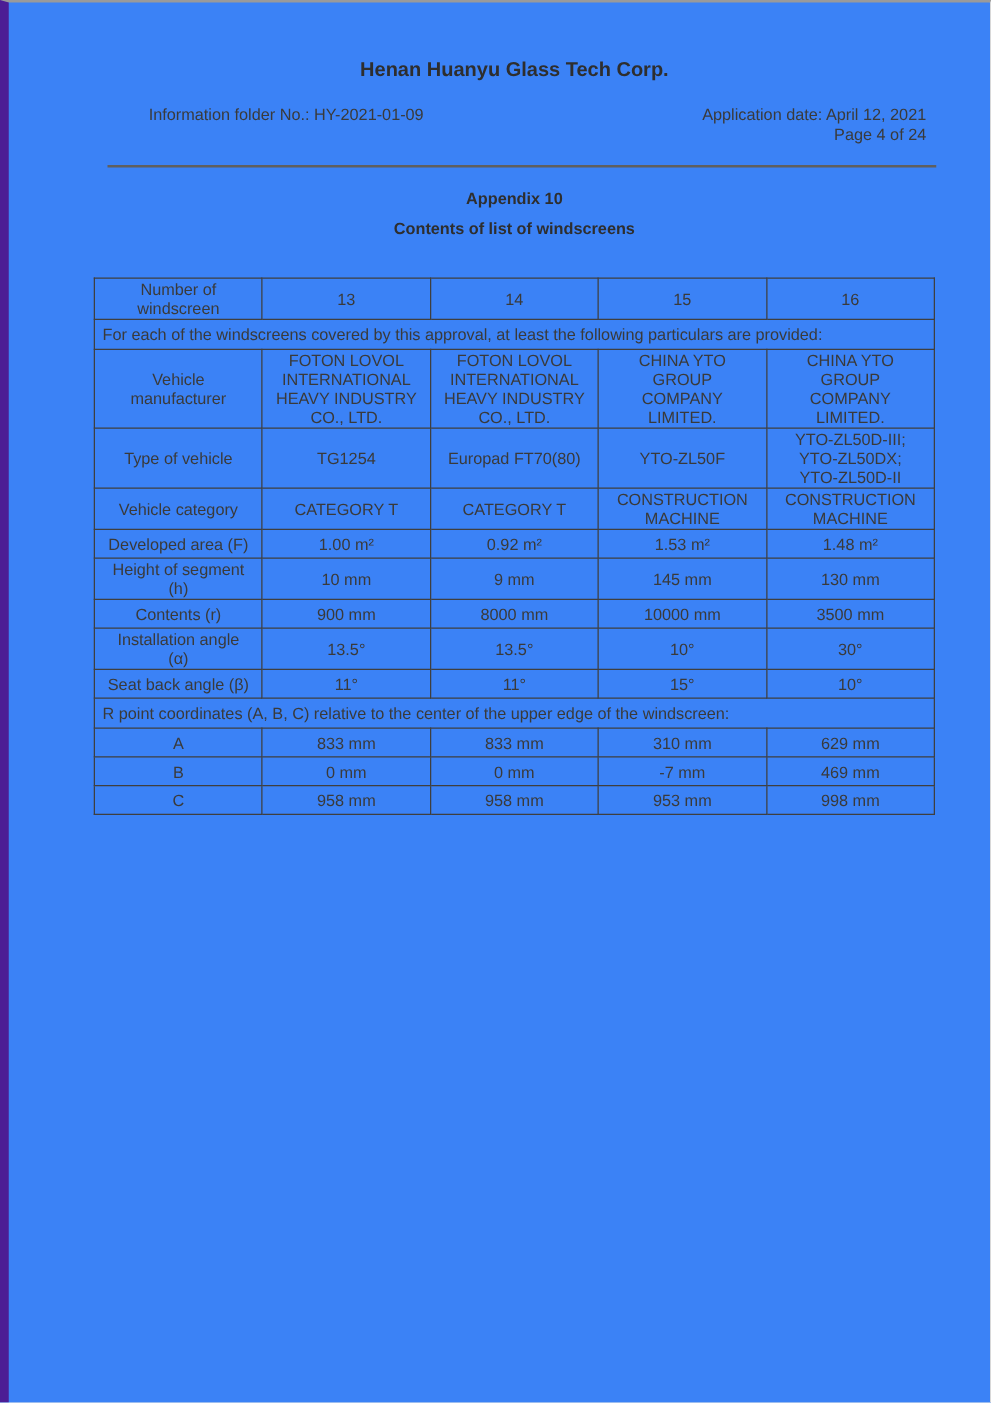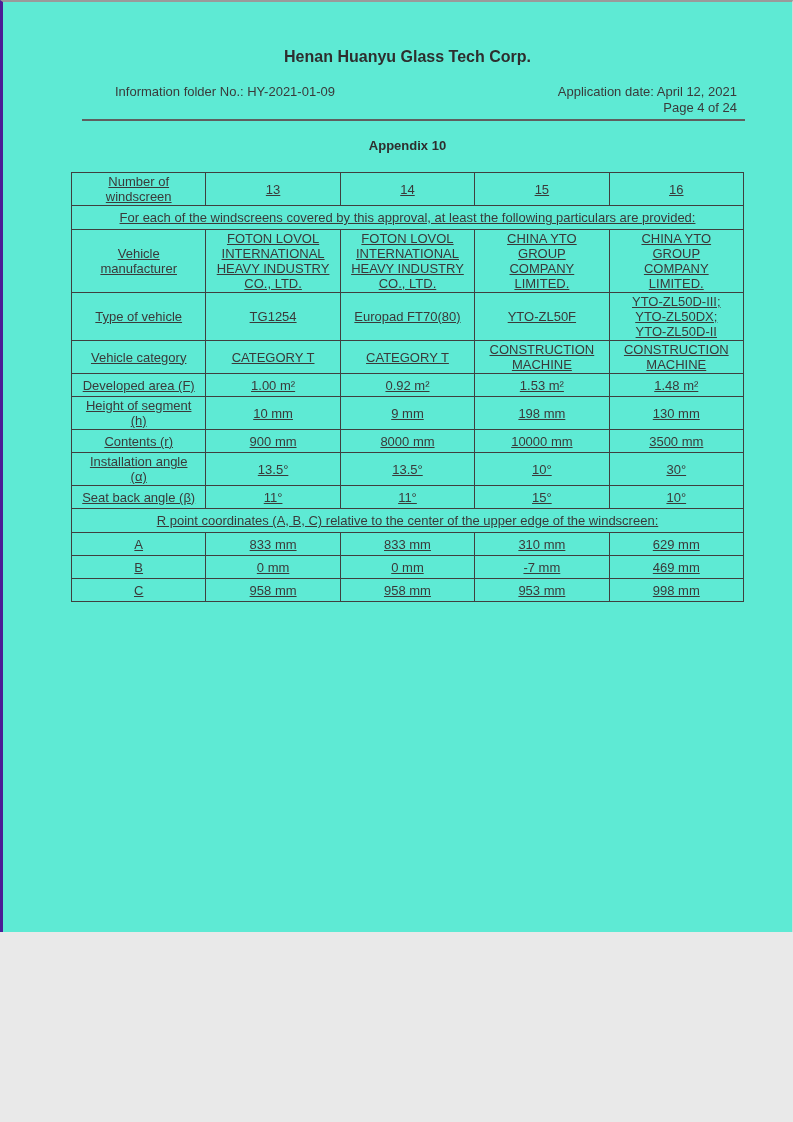--- a/index.html
+++ b/index.html
@@ -4,44 +4,44 @@
 <style>
   * { margin: 0; padding: 0; box-sizing: border-box; }
   html, body { background: #e9e9e9; }
   body {
     width: 793px; height: 1122px;
     font-family: "Liberation Sans", "DejaVu Sans", sans-serif;
     color: #3a3a3a;
   }
   .page {
     position: relative;
-    width: 793px; height: 932px;
-    background: #5eead4;
+    width: 793px; height: 1122px;
+    background: #3b82f6;
     border-top: 2px solid #9a9a9a;
-    border-left: 3px solid #4c1d95;
+    border-left: 7px solid #4c1d95;
     border-right: 1px solid #d8d8d8;
     overflow: hidden;
   }
   .content { margin-left: 68px; width: 673px; }
 
   .company-title {
     margin-top: 46px;
     text-align: center;
     font-weight: bold;
     font-size: 16px;
     line-height: 18px;
     color: #2e2e2e;
   }
 
   .meta-wrap {
     margin-left: 79px;
     width: 663px;
     margin-top: 18px;
     border-bottom: 2px solid #5f5f5f;
-    padding-bottom: 3px;
+    padding-bottom: 16px;
   }
   .meta-row {
     display: flex;
     justify-content: space-between;
     font-size: 13px;
     line-height: 16px;
   }
   .meta-row .left { padding-left: 33px; }
   .meta-row .right { padding-right: 8px; }
   .page-number {
@@ -62,39 +62,38 @@
   .doc-subtitle {
     margin-top: 9px;
     text-align: center;
     font-weight: bold;
     font-size: 13px;
     line-height: 15px;
     color: #2e2e2e;
   }
 
   table.ws-table {
-    margin-top: 19px;
+    margin-top: 32px;
     width: 673px;
     border-collapse: collapse;
     table-layout: fixed;
     font-size: 13px;
-    text-decoration: underline;
   }
   table.ws-table col { width: 20%; }
   table.ws-table td {
     border: 1px solid #3f3f3f;
     text-align: center;
     vertical-align: middle;
     padding: 1px 6px;
     line-height: 15px;
     white-space: pre-line;
     overflow: hidden;
   }
   table.ws-table td.note-cell {
-    text-align: center;
+    text-align: left;
     padding-left: 6px;
     white-space: normal;
   }
   tr.h23 { height: 23px; }
   tr.h24 { height: 24px; }
   tr.h31 { height: 31px; }
   tr.h32 { height: 32px; }
   tr.h47 { height: 47px; }
   tr.h61 { height: 61px; }
 </style>
@@ -110,20 +109,21 @@
   <div class="meta-wrap">
     <div class="meta-row">
       <span class="left">Information folder No.: HY-2021-01-09</span>
       <span class="right">Application date: April 12, 2021</span>
     </div>
     <div class="page-number">Page 4 of 24</div>
   </div>
 
   <div class="content">
     <div class="appendix-title">Appendix 10</div>
+    <div class="doc-subtitle">Contents of list of windscreens</div>
 
     <table class="ws-table">
       <colgroup>
           <col>
           <col>
           <col>
           <col>
           <col>
         </colgroup>
 
@@ -188,21 +188,21 @@
         <td>0.92 m²</td>
         <td>1.53 m²</td>
         <td>1.48 m²</td>
       </tr>
 
       <tr class="h32">
         <td>Height of segment
 (h)</td>
         <td>10 mm</td>
         <td>9 mm</td>
-        <td>198 mm</td>
+        <td>145 mm</td>
         <td>130 mm</td>
       </tr>
 
       <tr class="h23">
         <td>Contents (r)</td>
         <td>900 mm</td>
         <td>8000 mm</td>
         <td>10000 mm</td>
         <td>3500 mm</td>
       </tr>

